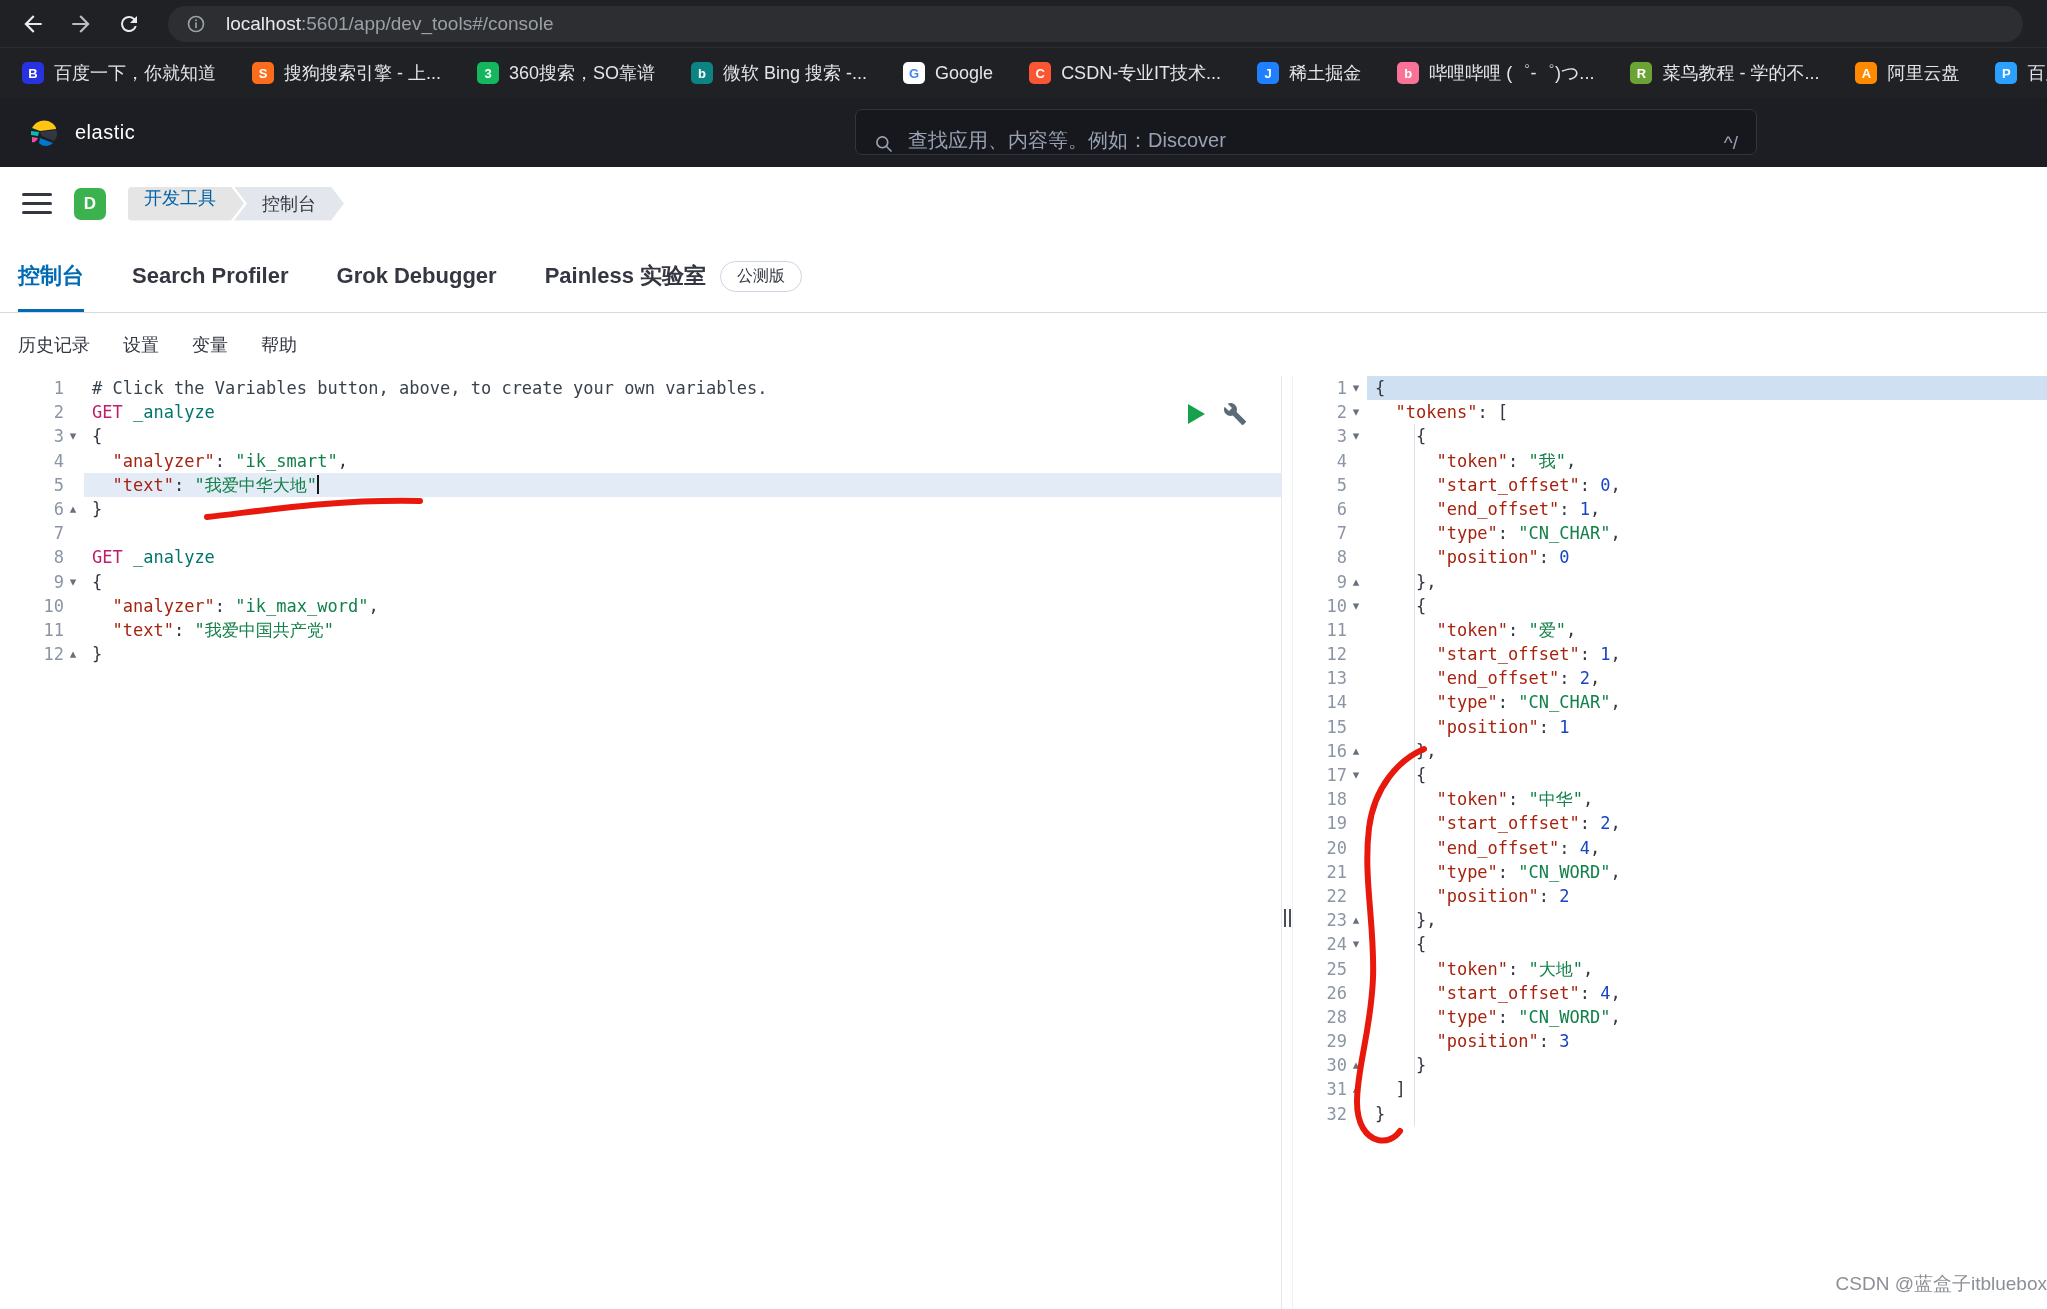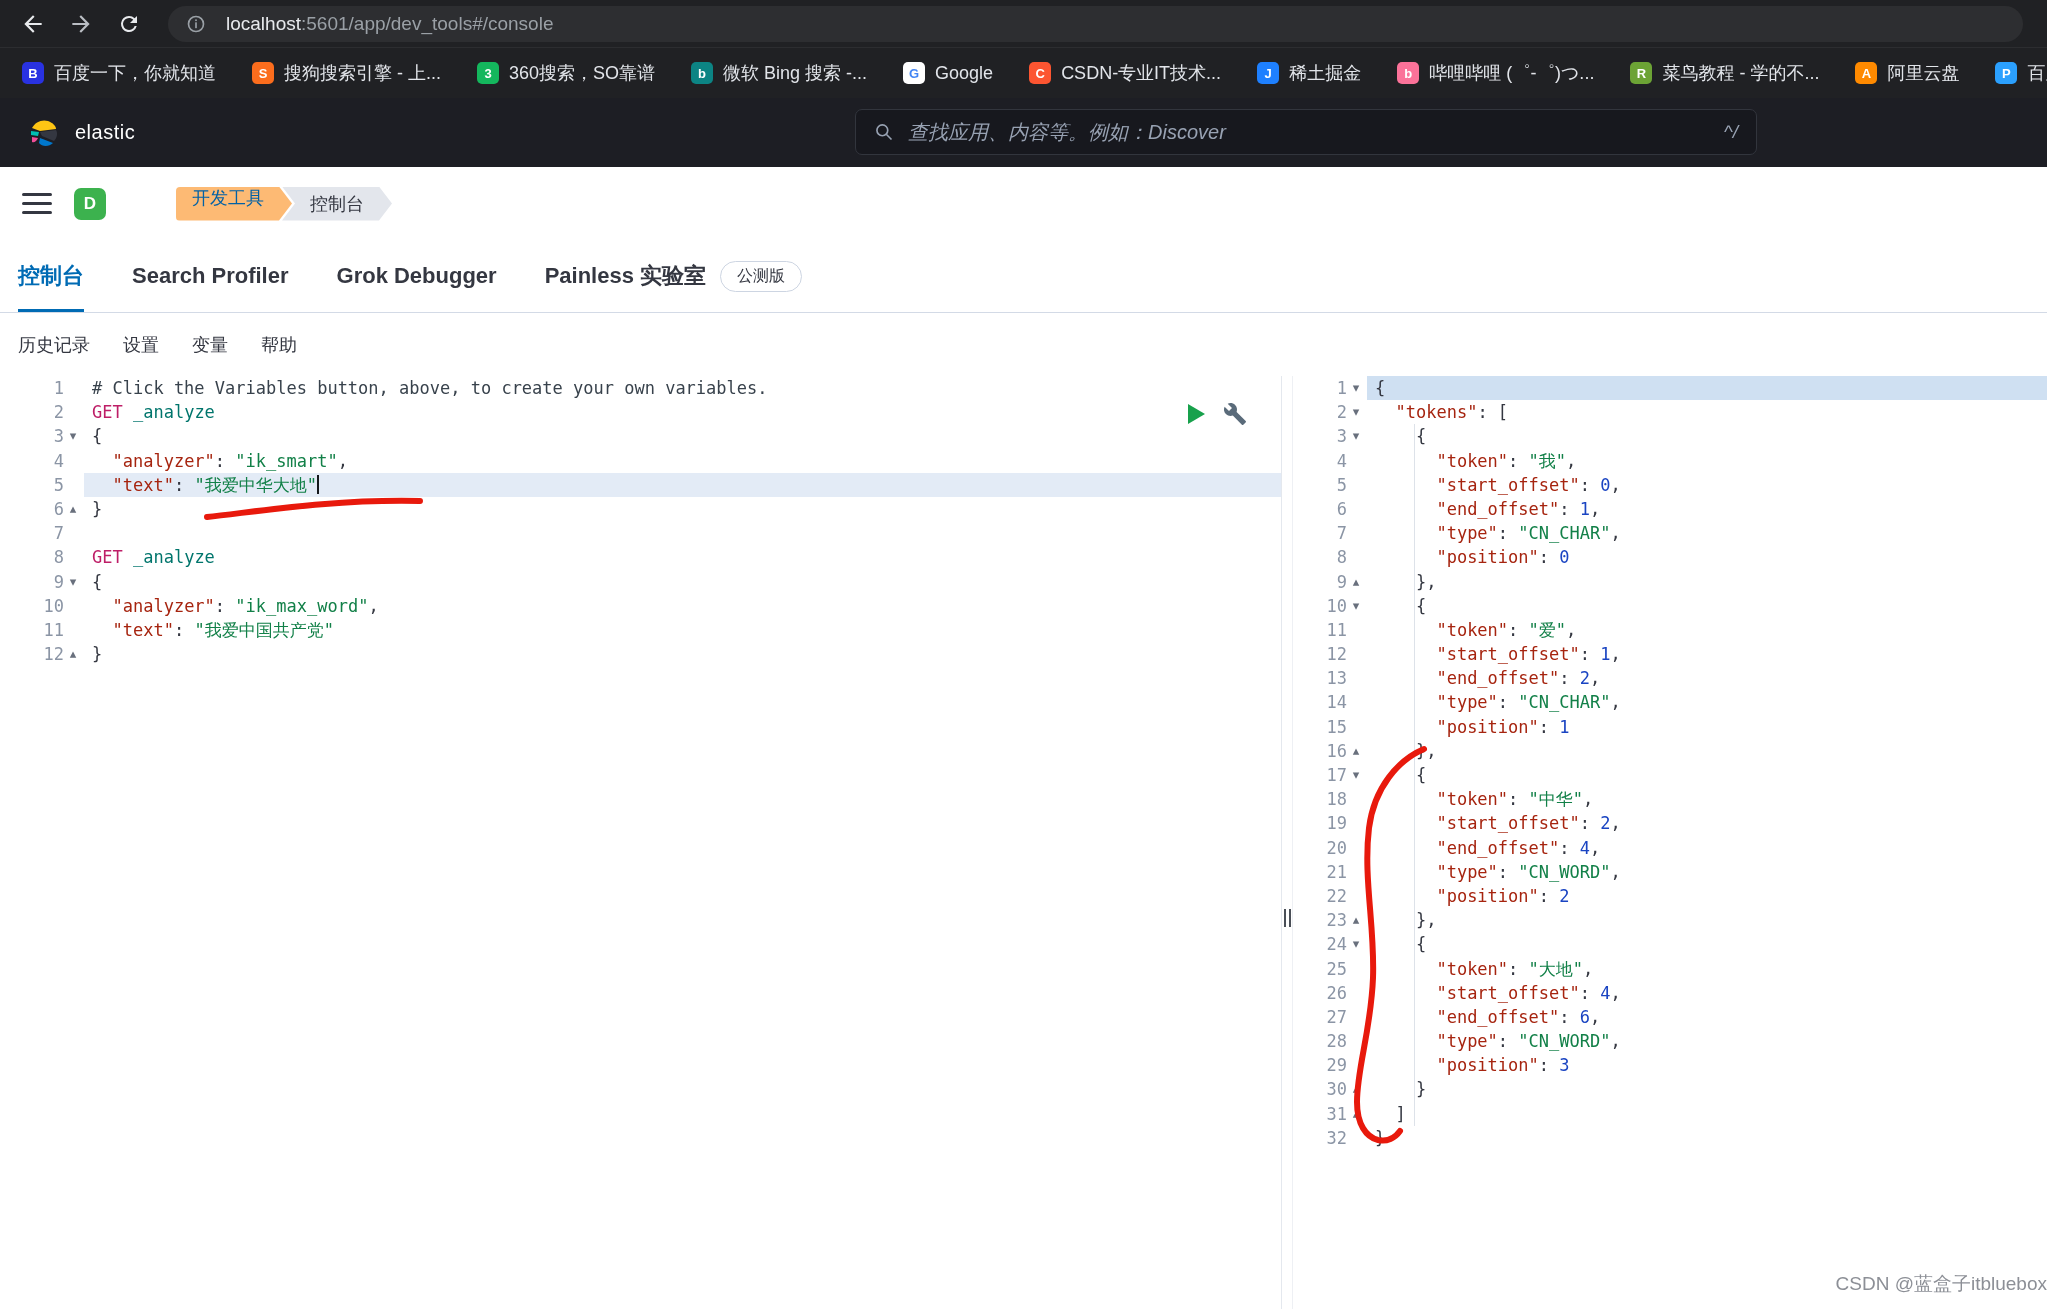--- a/index.html
+++ b/index.html
@@ -18,33 +18,33 @@
 
   .bookmarks-bar { height:51px; background:#202124; border-top:1px solid #2c2d30; display:flex; align-items:center; gap:36px; padding:0 22px; flex:none; overflow:hidden; white-space:nowrap; }
   .bm { display:flex; align-items:center; gap:10px; flex:none; cursor:default; }
   .bm-ico { width:22px; height:22px; border-radius:5px; display:flex; align-items:center; justify-content:center; font-size:13px; font-weight:bold; color:#fff; flex:none; font-family:"Liberation Sans",sans-serif; }
   .bm-label { color:#e2e5ea; font-size:18px; }
 
   
   .kbn-header { height:69px; background:#1d1e24; display:flex; align-items:center; padding:0 26px; flex:none; position:relative; }
   .brand { display:flex; align-items:center; gap:13px; }
   .brand-name { color:#ffffff; font-size:20px; letter-spacing:.5px;text-align:right; }
-  .kbn-search { position:absolute; left:855px; top:11px; width:902px; height:46px; background:#17181e; border:1px solid #32353d; border-radius:7px; display:flex; align-items:center; padding:0 18px; gap:14px;font-style:italic; }
+  .kbn-search { position:absolute; left:855px; top:11px; width:902px; height:46px; background:#17181e; border:1px solid #32353d; border-radius:7px; display:flex; align-items:flex-end; padding:0 18px; gap:14px; }
   .kbn-search .ph { color:#98a2b3; font-size:20px; flex:1; white-space:nowrap; overflow:hidden; }
   .kbn-search .shortcut { color:#98a2b3; font-size:19px; }
 
   
   .crumb-row { height:73px; background:#fff; display:flex; align-items:center; padding:0 22px; gap:22px; flex:none; }
   .hamburger { width:30px; height:21px; display:flex; flex-direction:column; justify-content:space-between; cursor:pointer; flex:none; }
   .hamburger i { display:block; height:3px; background:#343741; border-radius:2px; }
   .space-badge { width:32px; height:32px; border-radius:7px; background:var(--badge_green); color:#fff; font-weight:bold; font-size:17px; display:flex; align-items:center; justify-content:center; flex:none; }
   .crumbs { display:flex; align-items:center; }
   .crumb { height:34px; display:flex; align-items:center; font-size:18px; cursor:pointer; }
-  .crumb.first { background:#fdba74; color:var(--crumb_link); padding:0 28px 12px 16px;
-    clip-path:polygon(0 0, calc(100% - 13px) 0, 100% 50%, calc(100% - 13px) 100%, 0 100%); border-radius:4px 0 0 4px;margin-left:48px; }
+  .crumb.first { background:#e5e5e5; color:var(--crumb_link); padding:0 28px 12px 16px;
+    clip-path:polygon(0 0, calc(100% - 13px) 0, 100% 50%, calc(100% - 13px) 100%, 0 100%); border-radius:4px 0 0 4px; }
   .crumb.second { background:#e3e6ec; color:#343741; padding:0 28px; margin-left:-10px;
     clip-path:polygon(0 0, calc(100% - 13px) 0, 100% 50%, calc(100% - 13px) 100%, 0 100%, 13px 50%); }
 
   
   .tabs-row { height:73px; background:#fff; border-bottom:1px solid #d3dae6; display:flex; align-items:stretch; gap:48px; padding:0 18px; flex:none; }
   .tab { display:flex; align-items:center; gap:14px; font-size:22px; font-weight:600; color:#343741; position:relative; cursor:pointer; }
   .tab.active { color:var(--tab_active); }
   .tab.active::after { content:""; position:absolute; left:0; right:0; bottom:0; height:3px; background:var(--tab_active); }
   .beta-badge { border:1px solid #cdd5e2; background:#fff; color:#343741; border-radius:17px; padding:4px 16px; font-size:16px; font-weight:400; }
 
@@ -277,21 +277,20 @@
           <div class="crow"><div class="gut"><span class="lnum">17</span><span class="fold">▾</span></div><div class="ctext"><span class="c-pun">    {</span></div></div>
           <div class="crow"><div class="gut"><span class="lnum">18</span><span class="fold"></span></div><div class="ctext"><span class="c-pun">      </span><span class="c-key">"token"</span><span class="c-pun">: </span><span class="c-str">"中华"</span><span class="c-pun">,</span></div></div>
           <div class="crow"><div class="gut"><span class="lnum">19</span><span class="fold"></span></div><div class="ctext"><span class="c-pun">      </span><span class="c-key">"start_offset"</span><span class="c-pun">: </span><span class="c-num">2</span><span class="c-pun">,</span></div></div>
           <div class="crow"><div class="gut"><span class="lnum">20</span><span class="fold"></span></div><div class="ctext"><span class="c-pun">      </span><span class="c-key">"end_offset"</span><span class="c-pun">: </span><span class="c-num">4</span><span class="c-pun">,</span></div></div>
           <div class="crow"><div class="gut"><span class="lnum">21</span><span class="fold"></span></div><div class="ctext"><span class="c-pun">      </span><span class="c-key">"type"</span><span class="c-pun">: </span><span class="c-str">"CN_WORD"</span><span class="c-pun">,</span></div></div>
           <div class="crow"><div class="gut"><span class="lnum">22</span><span class="fold"></span></div><div class="ctext"><span class="c-pun">      </span><span class="c-key">"position"</span><span class="c-pun">: </span><span class="c-num">2</span></div></div>
           <div class="crow"><div class="gut"><span class="lnum">23</span><span class="fold">▴</span></div><div class="ctext"><span class="c-pun">    },</span></div></div>
           <div class="crow"><div class="gut"><span class="lnum">24</span><span class="fold">▾</span></div><div class="ctext"><span class="c-pun">    {</span></div></div>
           <div class="crow"><div class="gut"><span class="lnum">25</span><span class="fold"></span></div><div class="ctext"><span class="c-pun">      </span><span class="c-key">"token"</span><span class="c-pun">: </span><span class="c-str">"大地"</span><span class="c-pun">,</span></div></div>
           <div class="crow"><div class="gut"><span class="lnum">26</span><span class="fold"></span></div><div class="ctext"><span class="c-pun">      </span><span class="c-key">"start_offset"</span><span class="c-pun">: </span><span class="c-num">4</span><span class="c-pun">,</span></div></div>
-          <div class="crow"><div class="gut"><span class="lnum">27</span><span class="fold"></span></div><div class="ctext"><span class="c-pun">      </span><span class="c-key">"end_offset"</span><span class="c-pun">: </span><span class="c-num">6</span><span class="c-pun">,</span></div></div>
           <div class="crow"><div class="gut"><span class="lnum">28</span><span class="fold"></span></div><div class="ctext"><span class="c-pun">      </span><span class="c-key">"type"</span><span class="c-pun">: </span><span class="c-str">"CN_WORD"</span><span class="c-pun">,</span></div></div>
           <div class="crow"><div class="gut"><span class="lnum">29</span><span class="fold"></span></div><div class="ctext"><span class="c-pun">      </span><span class="c-key">"position"</span><span class="c-pun">: </span><span class="c-num">3</span></div></div>
           <div class="crow"><div class="gut"><span class="lnum">30</span><span class="fold">▴</span></div><div class="ctext"><span class="c-pun">    }</span></div></div>
           <div class="crow"><div class="gut"><span class="lnum">31</span><span class="fold">▴</span></div><div class="ctext"><span class="c-pun">  ]</span></div></div>
           <div class="crow"><div class="gut"><span class="lnum">32</span><span class="fold"></span></div><div class="ctext"><span class="c-pun">}</span></div></div>
         </div>
     </div>
   </div>
 
   <div class="watermark">CSDN @蓝盒子itbluebox</div>

